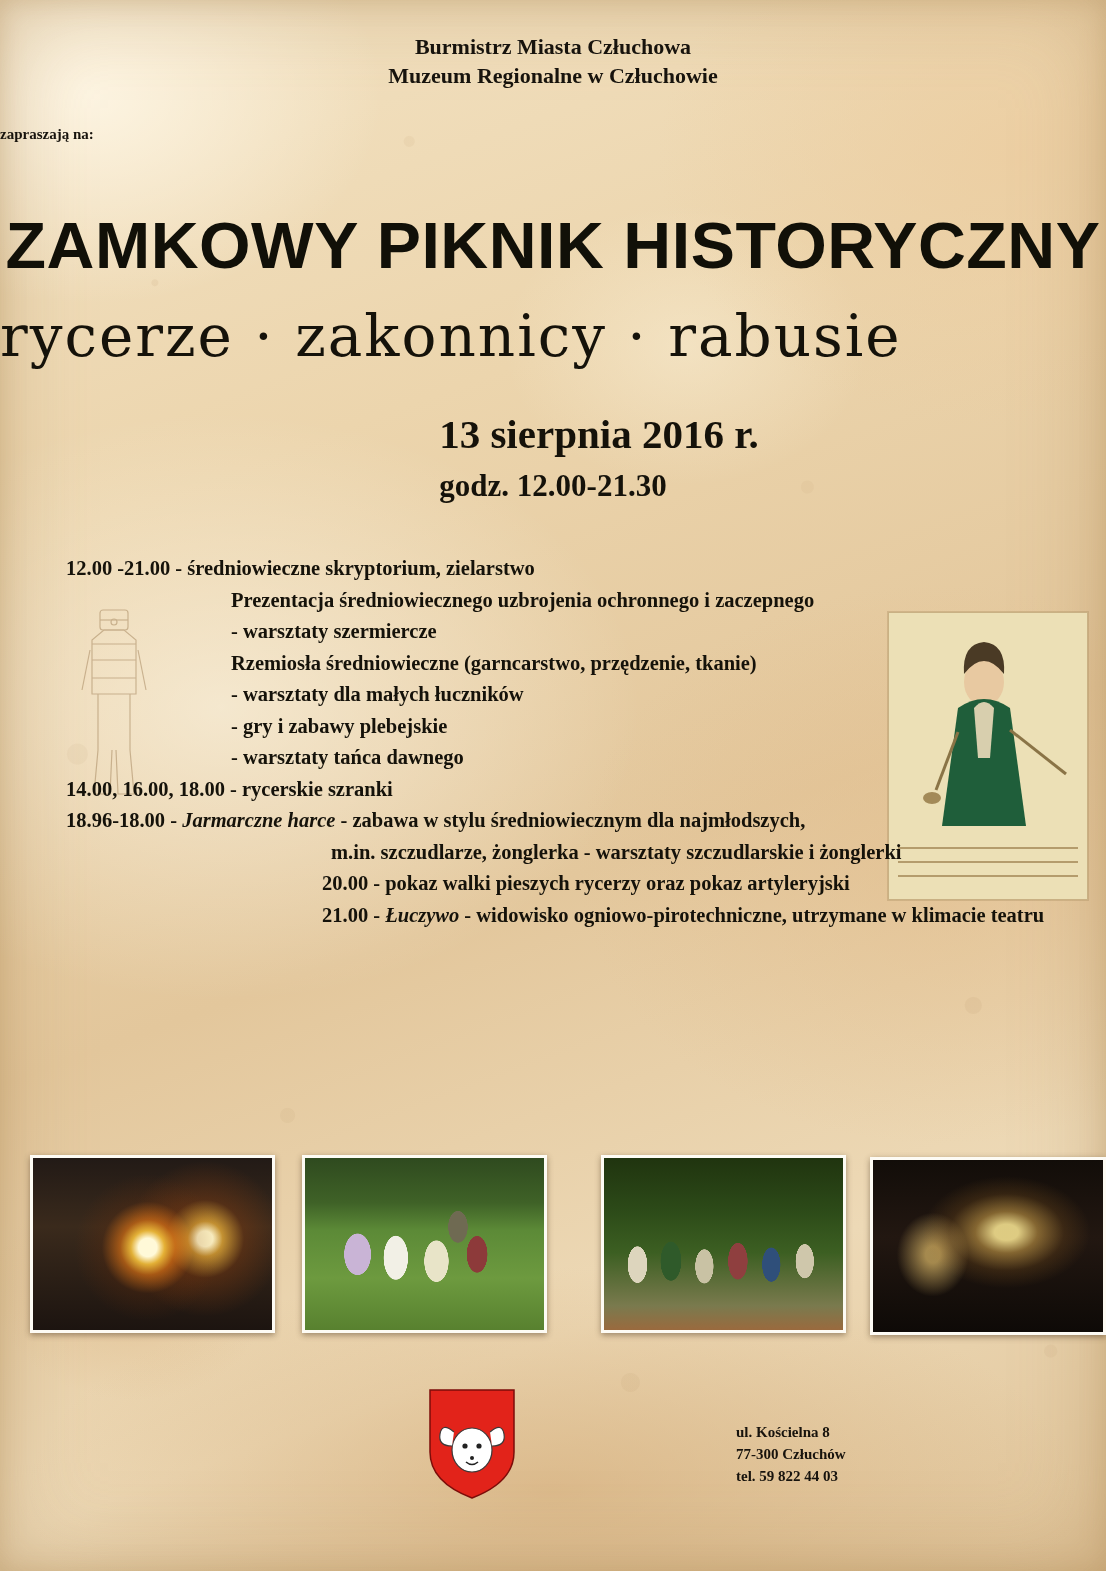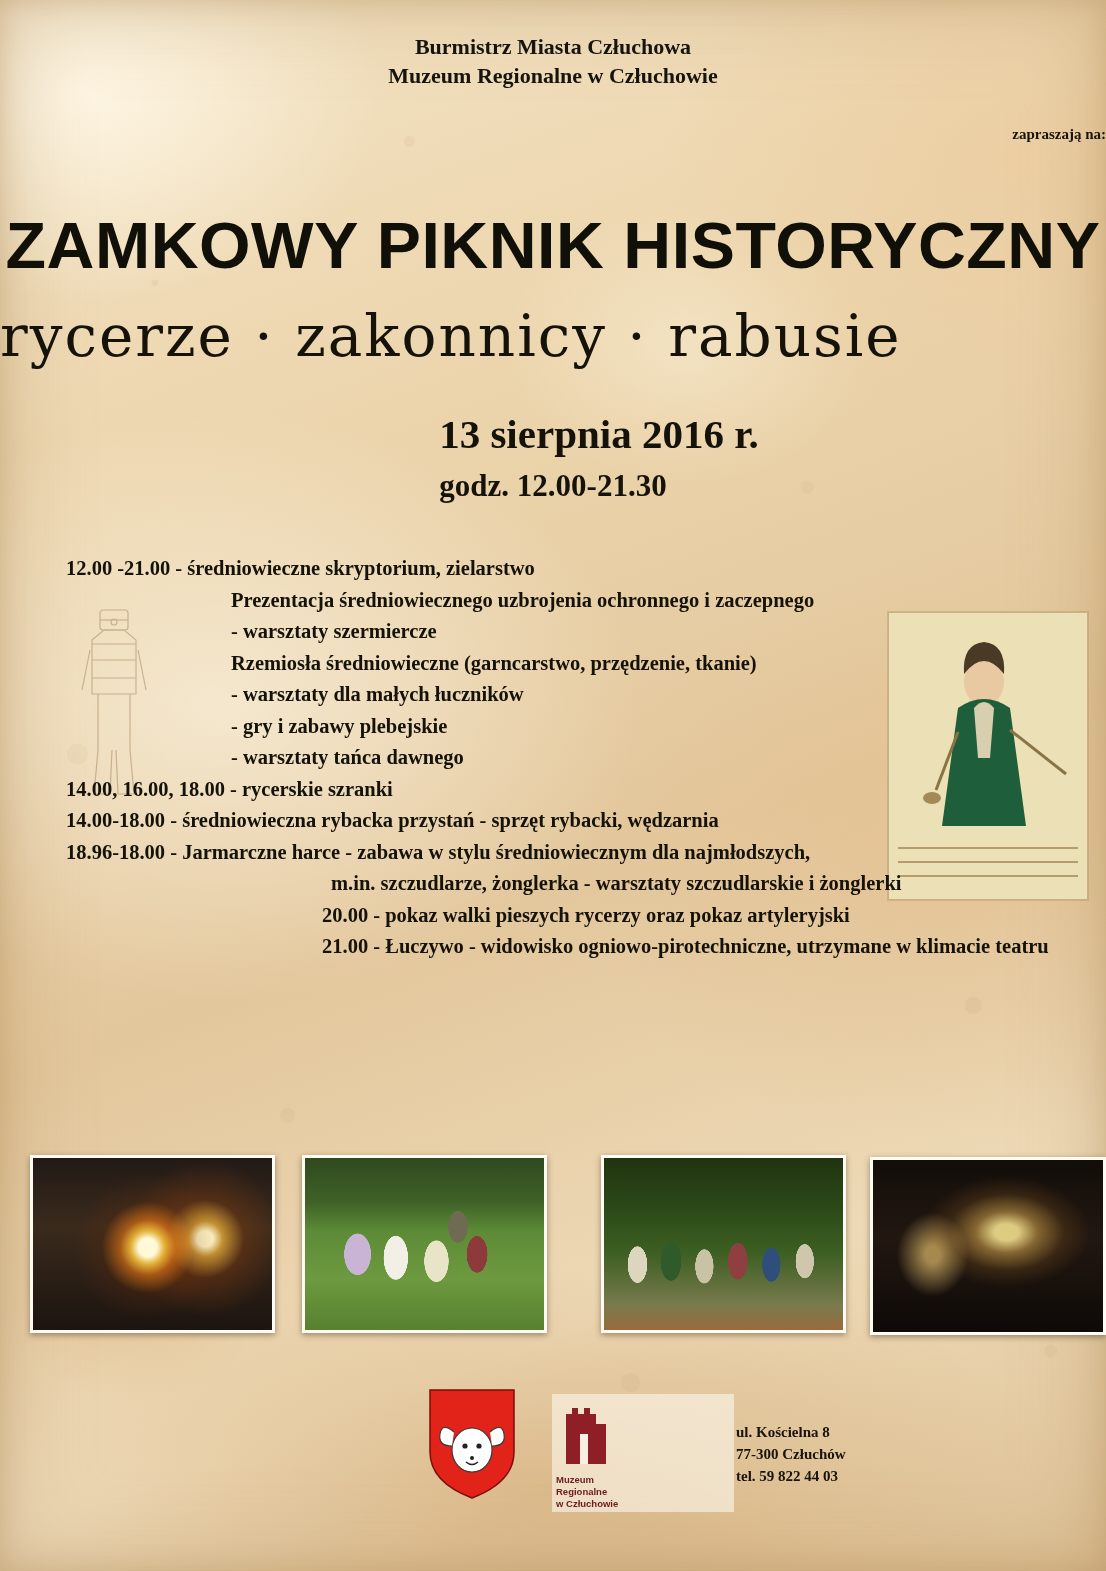--- a/index.html
+++ b/index.html
@@ -64,21 +64,21 @@
     font-weight: bold;
     font-size: 22px;
     line-height: 1.32;
     color: #17130d;
   }
   .invite {
     position: absolute;
     top: 126px;
     left: 0;
     width: 100%;
-    text-align: right;
+    text-align: left;
     font-weight: bold;
     font-size: 15px;
     color: #17130d;
   }
   .title-main {
     position: absolute;
     top: 208px;
     left: 0;
     width: 100%;
     text-align: center;
@@ -140,21 +140,21 @@
   .prog-row {
     display: block;
     margin-bottom: 11px;
     white-space: nowrap;
   }
   .ind-1 { padding-left: 0px; }
   .ind-2 { padding-left: 165px; }
   .ind-6 { padding-left: 265px; }
   .ind-7 { padding-left: 256px; }
   .ind-8 { padding-left: 150px; }
-  .ital { }
+  .ital { font-style: italic; }
 
   
   .fig-knight {
     position: absolute;
     left: 78px;
     top: 604px;
     width: 72px;
     height: 200px;
     opacity: 0.55;
   }
@@ -347,21 +347,20 @@
 
   <div class="programme">
     <div class="prog-row ind-1"><span>12.00 -21.00 - </span><span>średniowieczne skryptorium, zielarstwo</span></div>
     <div class="prog-row ind-2"><span>Prezentacja średniowiecznego uzbrojenia ochronnego i zaczepnego</span></div>
     <div class="prog-row ind-2"><span>- warsztaty szermiercze</span></div>
     <div class="prog-row ind-2"><span>Rzemiosła średniowieczne (garncarstwo, przędzenie,  tkanie)</span></div>
     <div class="prog-row ind-2"><span>- warsztaty dla małych łuczników</span></div>
     <div class="prog-row ind-2"><span>- gry i zabawy plebejskie</span></div>
     <div class="prog-row ind-2"><span>- warsztaty tańca dawnego</span></div>
     <div class="prog-row ind-1"><span>14.00, 16.00, 18.00 - </span><span>rycerskie szranki</span></div>
-    <div class="prog-row ind-1"><span>14.00-18.00  -  </span><span>średniowieczna rybacka przystań - sprzęt rybacki, wędzarnia</span></div>
     <div class="prog-row ind-1"><span>18.96-18.00  - </span><span class="ital">Jarmarczne harce</span><span> - zabawa w stylu średniowiecznym dla najmłodszych,</span></div>
     <div class="prog-row ind-6"><span>m.in.  szczudlarze, żonglerka - warsztaty szczudlarskie i żonglerki</span></div>
     <div class="prog-row ind-7"><span>20.00 -  </span><span> pokaz walki  pieszych rycerzy oraz pokaz artyleryjski</span></div>
     <div class="prog-row ind-7"><span>21.00 - </span><span class="ital">Łuczywo</span><span> - widowisko ogniowo-pirotechniczne, utrzymane w klimacie teatru</span></div>
   </div>
 
   <div class="photos">
     <div class="photo p1">
         <div class="ph1-bg"></div>
       </div>
@@ -381,32 +380,20 @@
       <path d="M2 2 h84 v62 q0 30 -42 46 q-42 -16 -42 -46 z" fill="#e2231a" stroke="#7c0d0a" stroke-width="1.5"></path>
       <ellipse cx="44" cy="62" rx="20" ry="22" fill="#ffffff" stroke="#3a3a3a" stroke-width="1.2"></ellipse>
       <path d="M26 44 q-12 -10 -14 2 q-2 12 12 12" fill="#ffffff" stroke="#3a3a3a" stroke-width="1.2"></path>
       <path d="M62 44 q12 -10 14 2 q2 12 -12 12" fill="#ffffff" stroke="#3a3a3a" stroke-width="1.2"></path>
       <circle cx="37" cy="58" r="2.6" fill="#222"></circle>
       <circle cx="51" cy="58" r="2.6" fill="#222"></circle>
       <path d="M38 74 q6 5 12 0" fill="none" stroke="#222" stroke-width="1.6"></path>
       <circle cx="44" cy="70" r="2" fill="#222"></circle>
     </svg>
 
-    <div class="museum-logo">
-      <svg class="museum-mark" viewBox="0 0 56 72">
-        <path d="M8 16 h6 v-6 h6 v6 h6 v-6 h6 v6 h6 v50 h-30 z" fill="#8e1f26"></path>
-        <rect x="22" y="36" width="10" height="30" fill="#f6efe2"></rect>
-        <rect x="30" y="26" width="18" height="40" fill="#8e1f26"></rect>
-      </svg>
-      <div class="museum-name">
-        <div>Muzeum</div>
-        <div>Regionalne</div>
-        <div>w Człuchowie</div>
-      </div>
-    </div>
 
     <div class="address">
       <div>ul. Kościelna 8</div>
       <div>77-300 Człuchów</div>
       <div>tel. 59 822 44 03</div>
     </div>
   </div>
 </div>
 
 </body></html>

